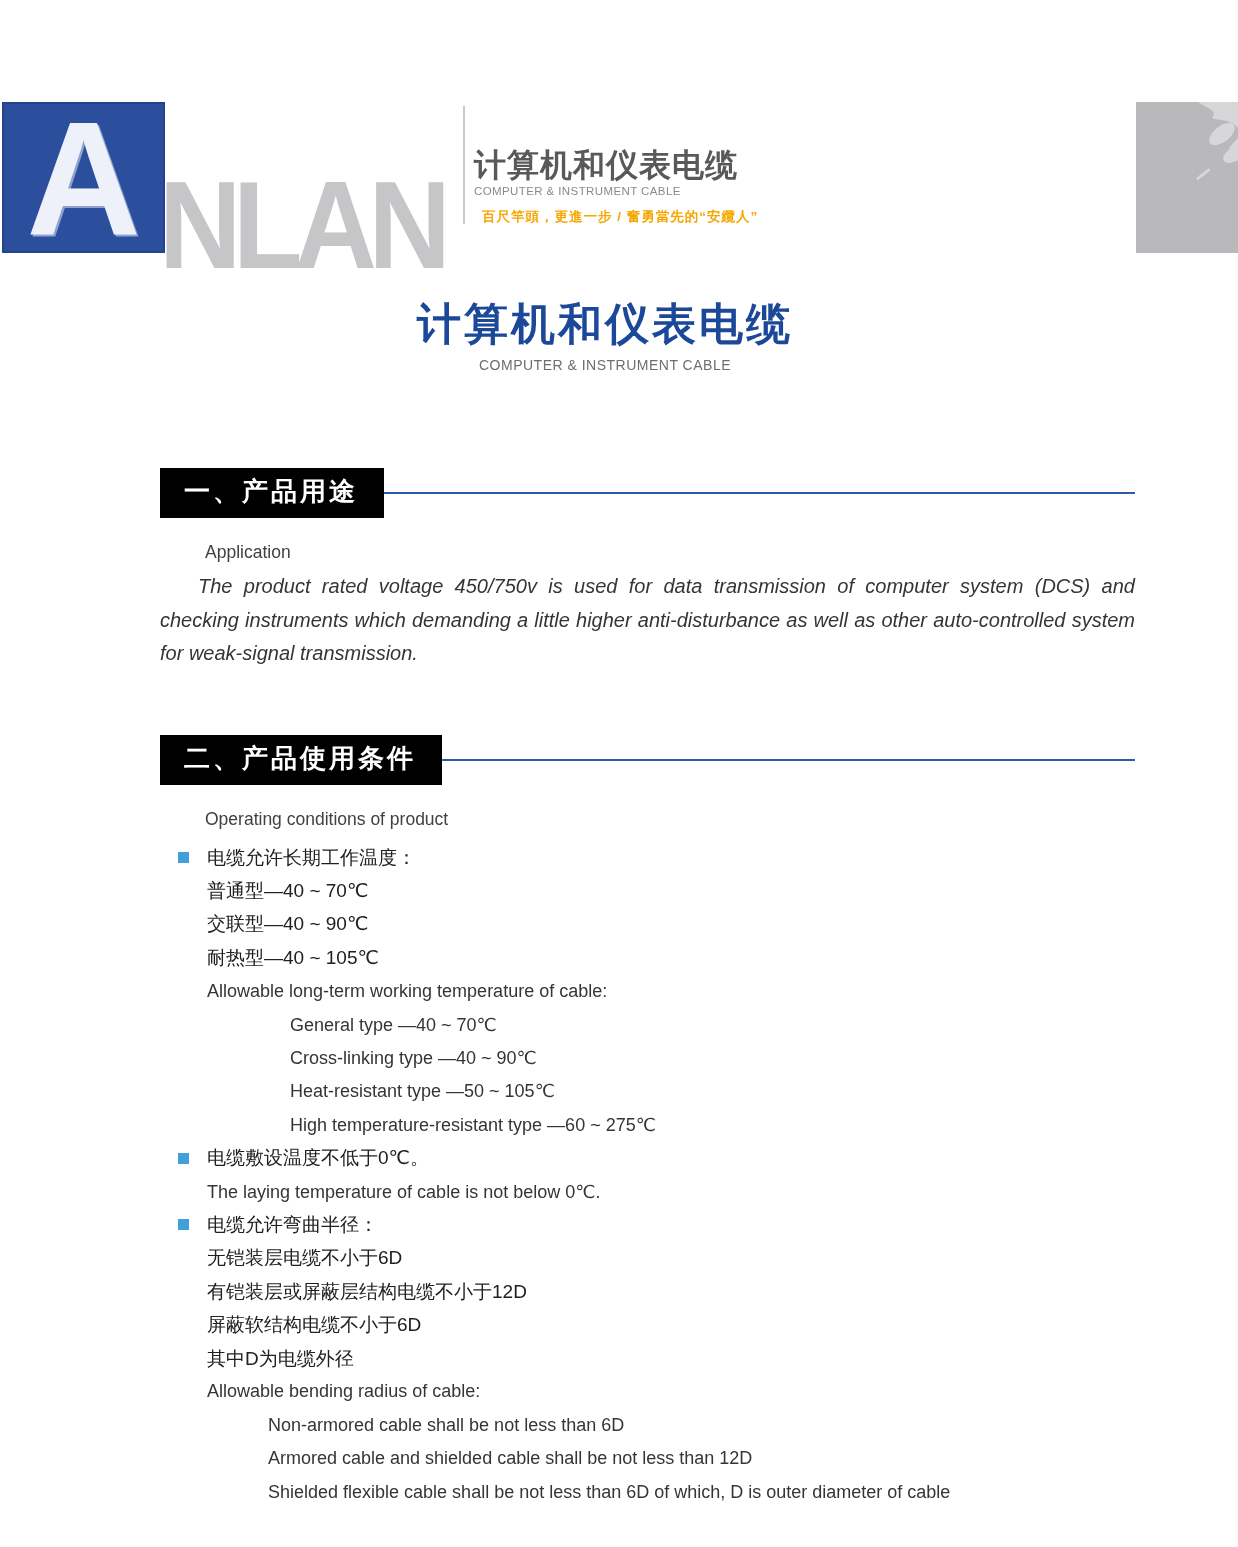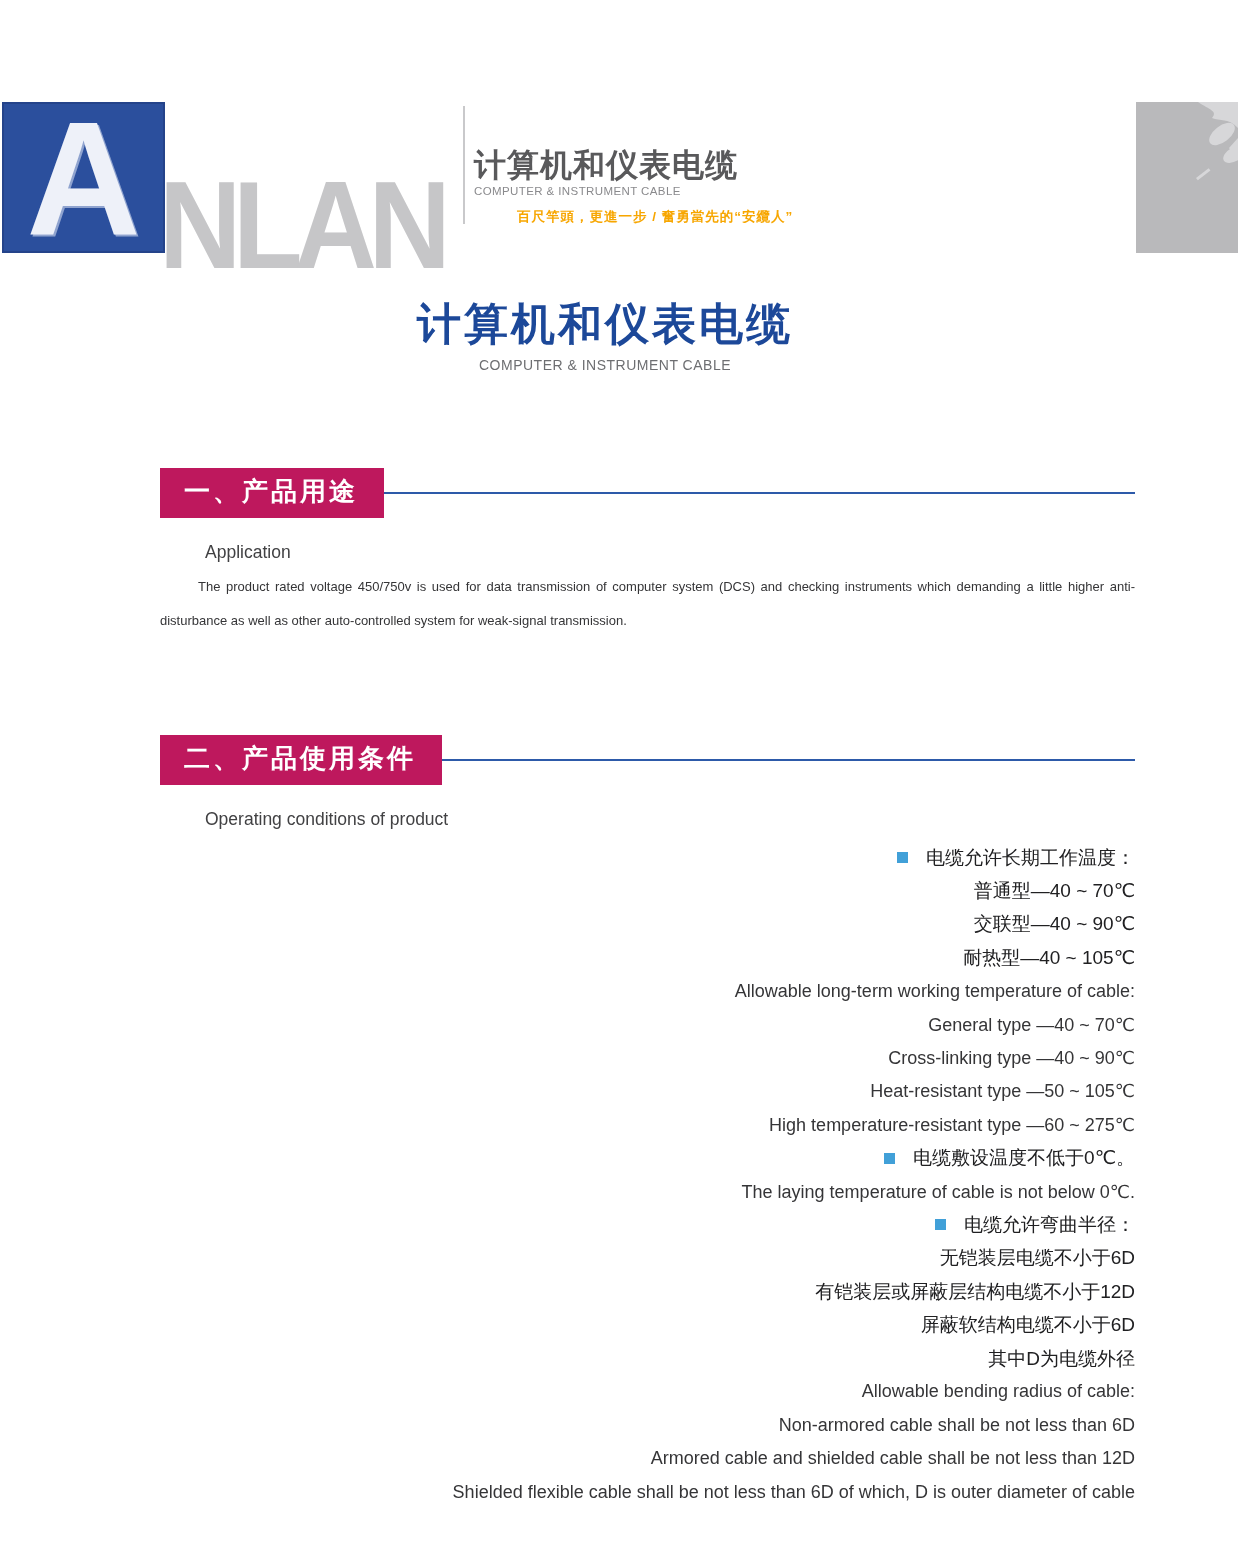--- a/index.html
+++ b/index.html
@@ -11,47 +11,47 @@
   .logo-box{width:163px;height:151px;background:#2b4f9d;display:flex;align-items:center;justify-content:center;
             box-shadow:inset 0 0 0 2px #24438a;}
   .logo-a{font-size:158px;font-weight:bold;line-height:140px;color:#eef1f9;
           text-shadow:2px 2px 0 #8fa3cf;transform:scaleY(1.02);}
   .logo-rest{font-size:124px;font-weight:bold;color:#c6c6c8;letter-spacing:-9px;line-height:0.8;
              margin-left:-6px;margin-bottom:-22px;transform:scaleX(0.92);transform-origin:left bottom;}
   .hdr-divider{position:absolute;left:463px;top:106px;width:2px;height:118px;background:#c9c9cb;}
   .hdr-titles{position:absolute;left:474px;top:146px;}
   .hdr-cn{font-size:32px;font-weight:bold;color:#59595b;letter-spacing:1px;line-height:38px;}
   .hdr-en{font-size:11.5px;color:#8a8a8d;letter-spacing:0.4px;margin-top:1px;}
-  .hdr-slogan{margin-top:11px;padding-left:8px;font-size:13.5px;font-weight:bold;color:#f7a600;letter-spacing:1px;margin-left:35px;}
+  .hdr-slogan{margin-top:11px;padding-left:8px;font-size:13.5px;font-weight:bold;color:#f7a600;letter-spacing:1px;}
   .corner-box{position:absolute;left:1136px;top:102px;width:102px;height:151px;background:#b9b9bb;overflow:hidden;}
 
   
   .doc-title{position:absolute;top:295px;left:0;width:1210px;text-align:center;
              font-size:44px;font-weight:bold;color:#1c4899;letter-spacing:3px;}
   .doc-subtitle{position:absolute;top:357px;left:0;width:1210px;text-align:center;
                 font-size:14px;color:#6d6e71;letter-spacing:0.5px;}
 
   
   .section{position:absolute;left:160px;width:975px;}
   .sec1{top:468px;}
   .sec2{top:735px;}
   .sec-head{display:flex;align-items:center;}
-  .sec-badge{background:#be185d;color:#ffffff;font-size:26px;font-weight:bold;letter-spacing:3px;
+  .sec-badge{background:#000000;color:#ffffff;font-size:26px;font-weight:bold;letter-spacing:3px;
              padding:6px 26px 9px 24px;white-space:nowrap;}
   .sec-rule{flex:1;height:2px;background:#2d5aa9;}
   .sec-sub{margin-top:24px;padding-left:45px;font-size:17.5px;color:#414143;}
 
   .para-cn{margin-top:17px;font-size:19px;line-height:35px;color:#202022;
            text-align:justify;text-indent:38px;}
-  .para-en{margin-top:7px;font-size:13px;line-height:33.5px;color:#353537;
-           text-align:justify;text-indent:38px;}
+  .para-en{margin-top:7px;font-size:20px;line-height:33.5px;color:#353537;
+           text-align:justify;text-indent:38px;font-style:italic;}
 
   
   .rows{margin-top:11px;}
-  .row{height:33.4px;display:flex;align-items:center;font-size:19px;color:#202022;justify-content:flex-end;}
+  .row{height:33.4px;display:flex;align-items:center;font-size:19px;color:#202022;}
   .row.en{font-size:18px;color:#353537;}
   .r-b .sq{width:11px;height:11px;background:#41a0d8;margin-left:18px;margin-right:18px;flex:0 0 auto;}
   .r-1{padding-left:47px;}
   .r-2{padding-left:130px;}
   .r-3{padding-left:108px;}
 </style>
 </head>
 <body>
 
 <div class="page">

